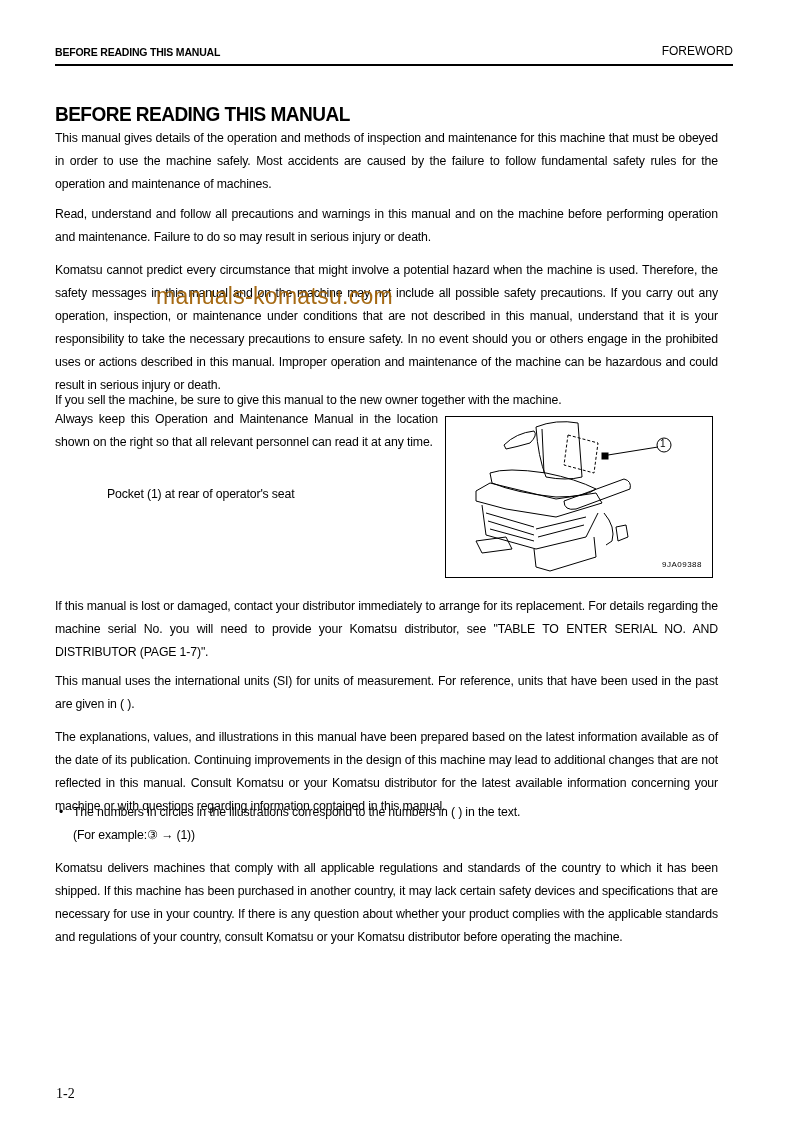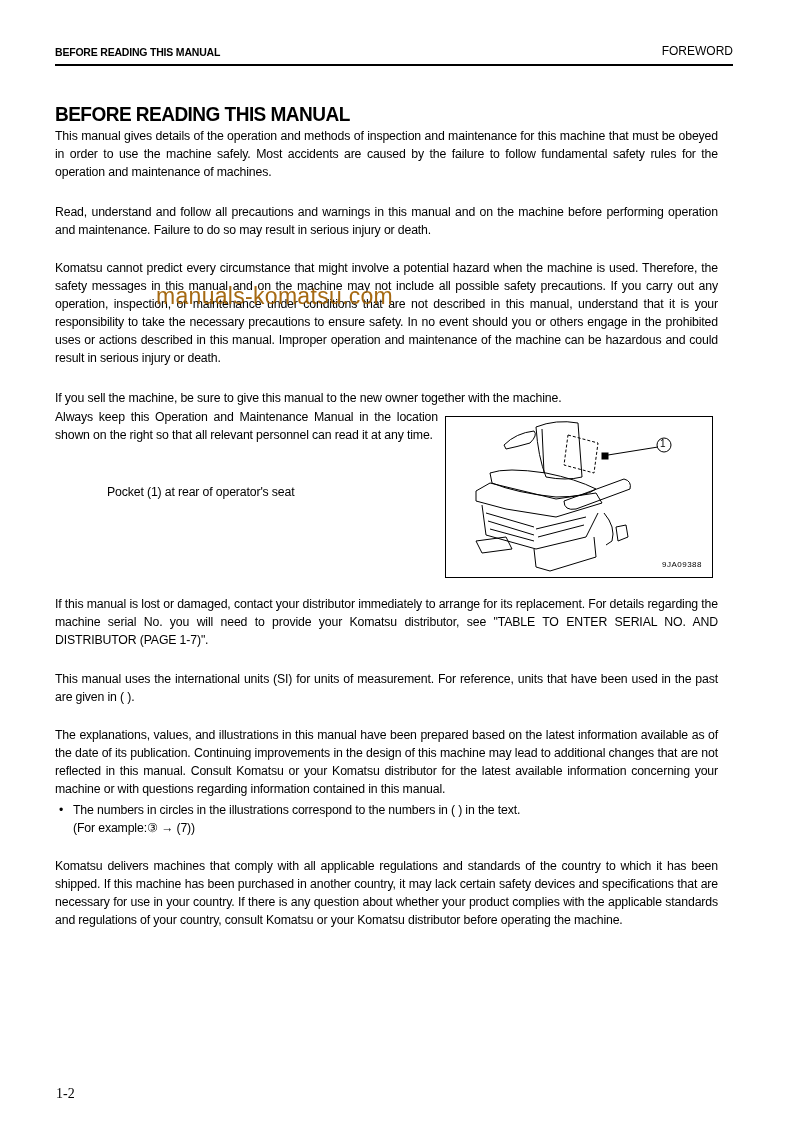--- a/index.html
+++ b/index.html
@@ -4,21 +4,21 @@
 <style>
   html, body { margin: 0; padding: 0; background: #ffffff; }
   body { width: 793px; height: 1123px; position: relative; overflow: hidden;
          font-family: "Liberation Sans", sans-serif; color: #000; }
   .hdr-left { position: absolute; left: 55px; top: 46px; font-size: 10.5px; font-weight: bold;
               letter-spacing: -0.2px; }
   .hdr-right { position: absolute; right: 60px; top: 44px; font-size: 12px; font-weight: normal; }
   .hdr-rule { position: absolute; left: 55px; width: 678px; top: 64px; height: 2px; background: #000; }
   .title { position: absolute; left: 55px; top: 102px; font-size: 20.5px; font-weight: bold;
            letter-spacing: -0.6px; margin: 0; transform: scaleX(0.93); transform-origin: left; }
-  .p { position: absolute; left: 55px; width: 663px; font-size: 12.3px; line-height: 18px;
+  .p { position: absolute; left: 55px; width: 663px; font-size: 12.3px; line-height: 23px;
        margin: 0; text-align: justify; letter-spacing: -0.15px; }
   .p.narrow { width: 383px; }
   .indent { padding-left: 52px; display: block; }
   .watermark { position: absolute; left: 156px; top: 283px; font-size: 23px; color: #a16207;
                letter-spacing: 0.3px; opacity: 0.95; white-space: nowrap; }
   .figure { position: absolute; left: 445px; top: 416px; width: 268px; height: 162px;
             border: 1px solid #000; box-sizing: border-box; background: #fff; }
   .figure svg { position: absolute; left: 0; top: 0; }
   .fig-code { position: absolute; right: 10px; bottom: 8px; font-size: 8px; font-weight: normal;
               letter-spacing: 0.5px; }
@@ -81,18 +81,18 @@
 </div>
 
 <p class="p" style="top:595px;">If this manual is lost or damaged, contact your distributor immediately to arrange for its replacement. For details regarding the machine serial No. you will need to provide your Komatsu distributor, see "TABLE TO ENTER SERIAL NO. AND DISTRIBUTOR (PAGE 1-7)".</p>
 <p class="p" style="top:670px;">This manual uses the international units (SI) for units of measurement. For reference, units that have been used in the past are given in ( ).</p>
 <p class="p" style="top:726px;">The explanations, values, and illustrations in this manual have been prepared based on the latest information available as of the date of its publication. Continuing improvements in the design of this machine may lead to additional changes that are not reflected in this manual. Consult Komatsu or your Komatsu distributor for the latest available information concerning your machine or with questions regarding information contained in this manual.</p>
 
 <p class="p" style="top:801px;">
   <span class="bullet-line">
     <span class="bullet">•</span><span>The numbers in circles in the illustrations correspond to the numbers in ( ) in the text.</span>
   </span>
-  <span class="example">(For example:③ → (7))</span>
+  <span class="example">(For example:③ → (1))</span>
 </p>
 
 <p class="p" style="top:857px;">Komatsu delivers machines that comply with all applicable regulations and standards of the country to which it has been shipped.  If this machine has been purchased in another country, it may lack certain safety devices and specifications that are necessary for use in your country. If there is any question about whether your product complies with the applicable standards and regulations of your country, consult Komatsu or your Komatsu distributor before operating the machine.</p>
 
 <div class="footer">1-2</div>
 
 </body></html>

